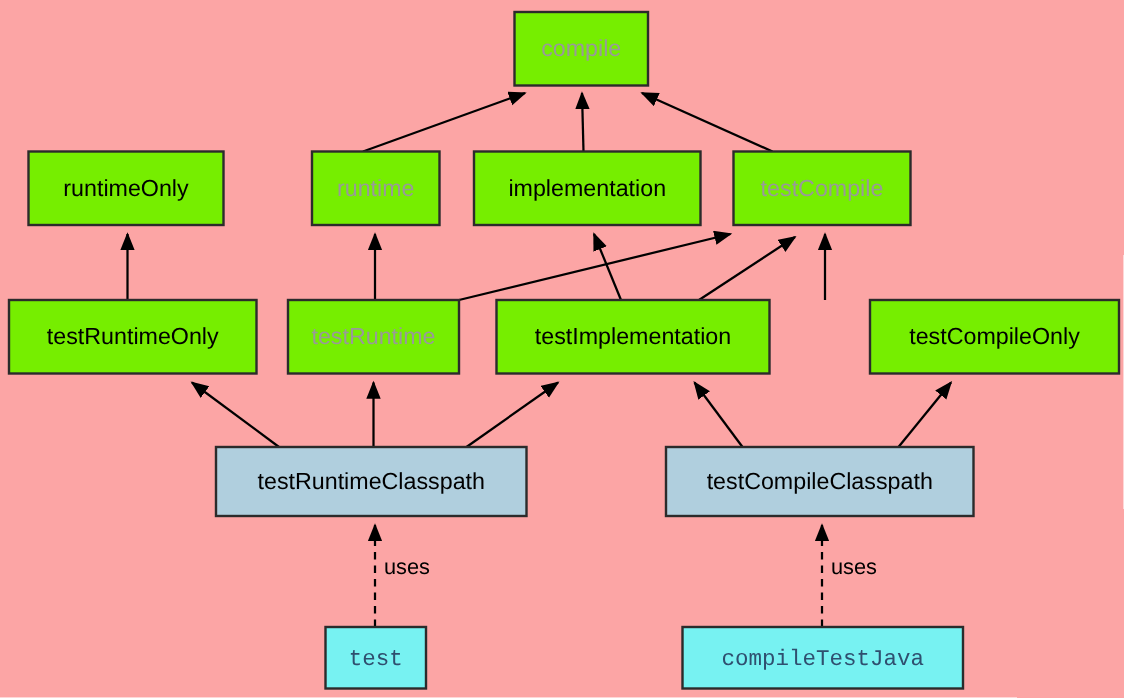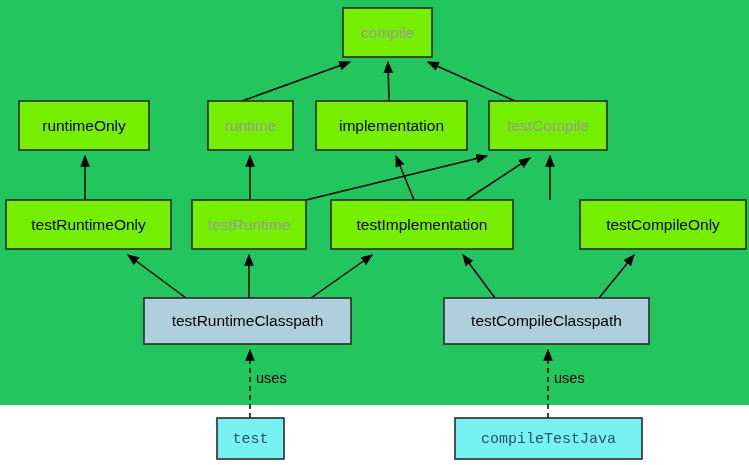--- a/index.html
+++ b/index.html
@@ -9,22 +9,22 @@
   }
   body {
     width: 749px;
     height: 465px;
     font-family: "Liberation Sans", sans-serif;
     overflow: hidden;
   }
   #diagram-root {
     position: relative;
     width: 749px;
-    height: 405px;
-    background: #22c55e;
+    height: 465px;
+    background: #fca5a5;
   }
   svg#graph {
     position: absolute;
     left: 0;
     top: 0;
     width: 749px;
     height: 465px;
     display: block;
   }
   .node-rect {

